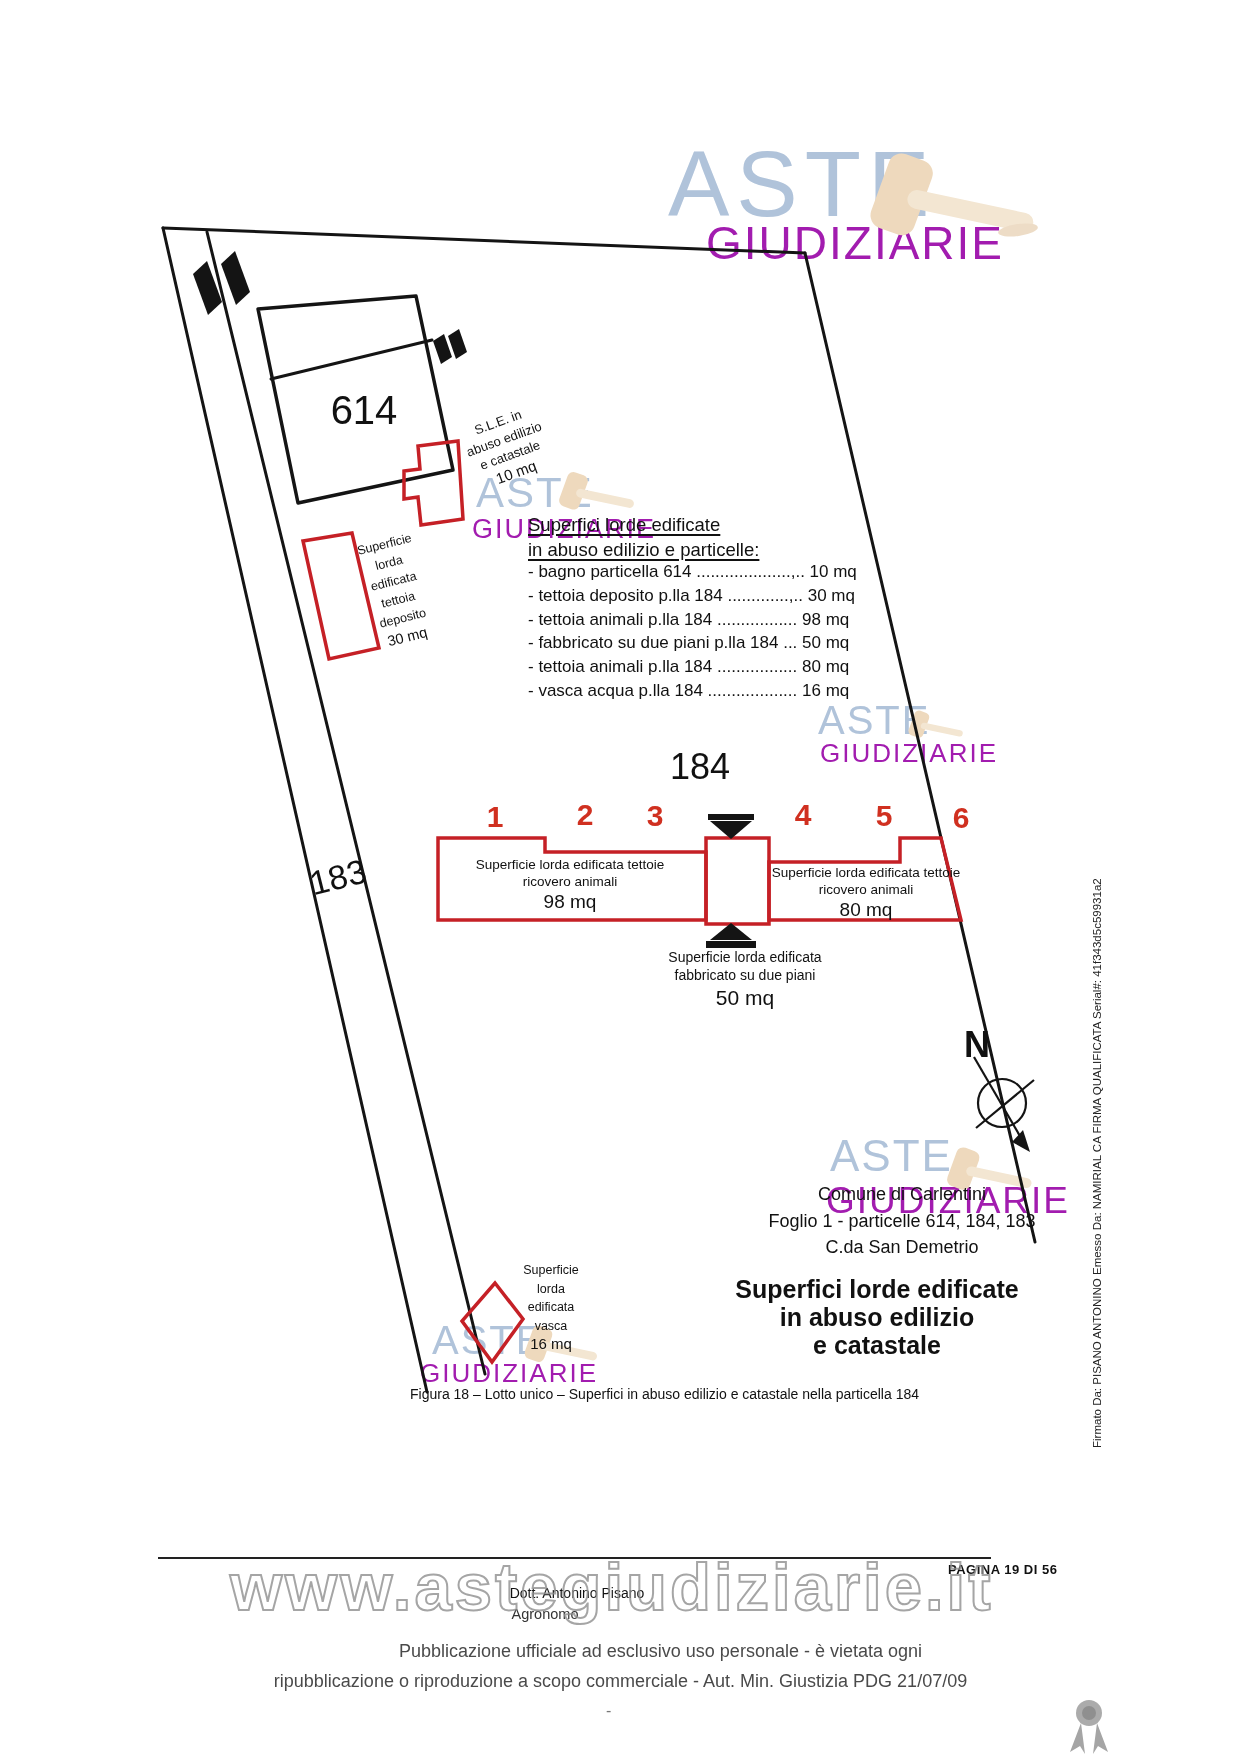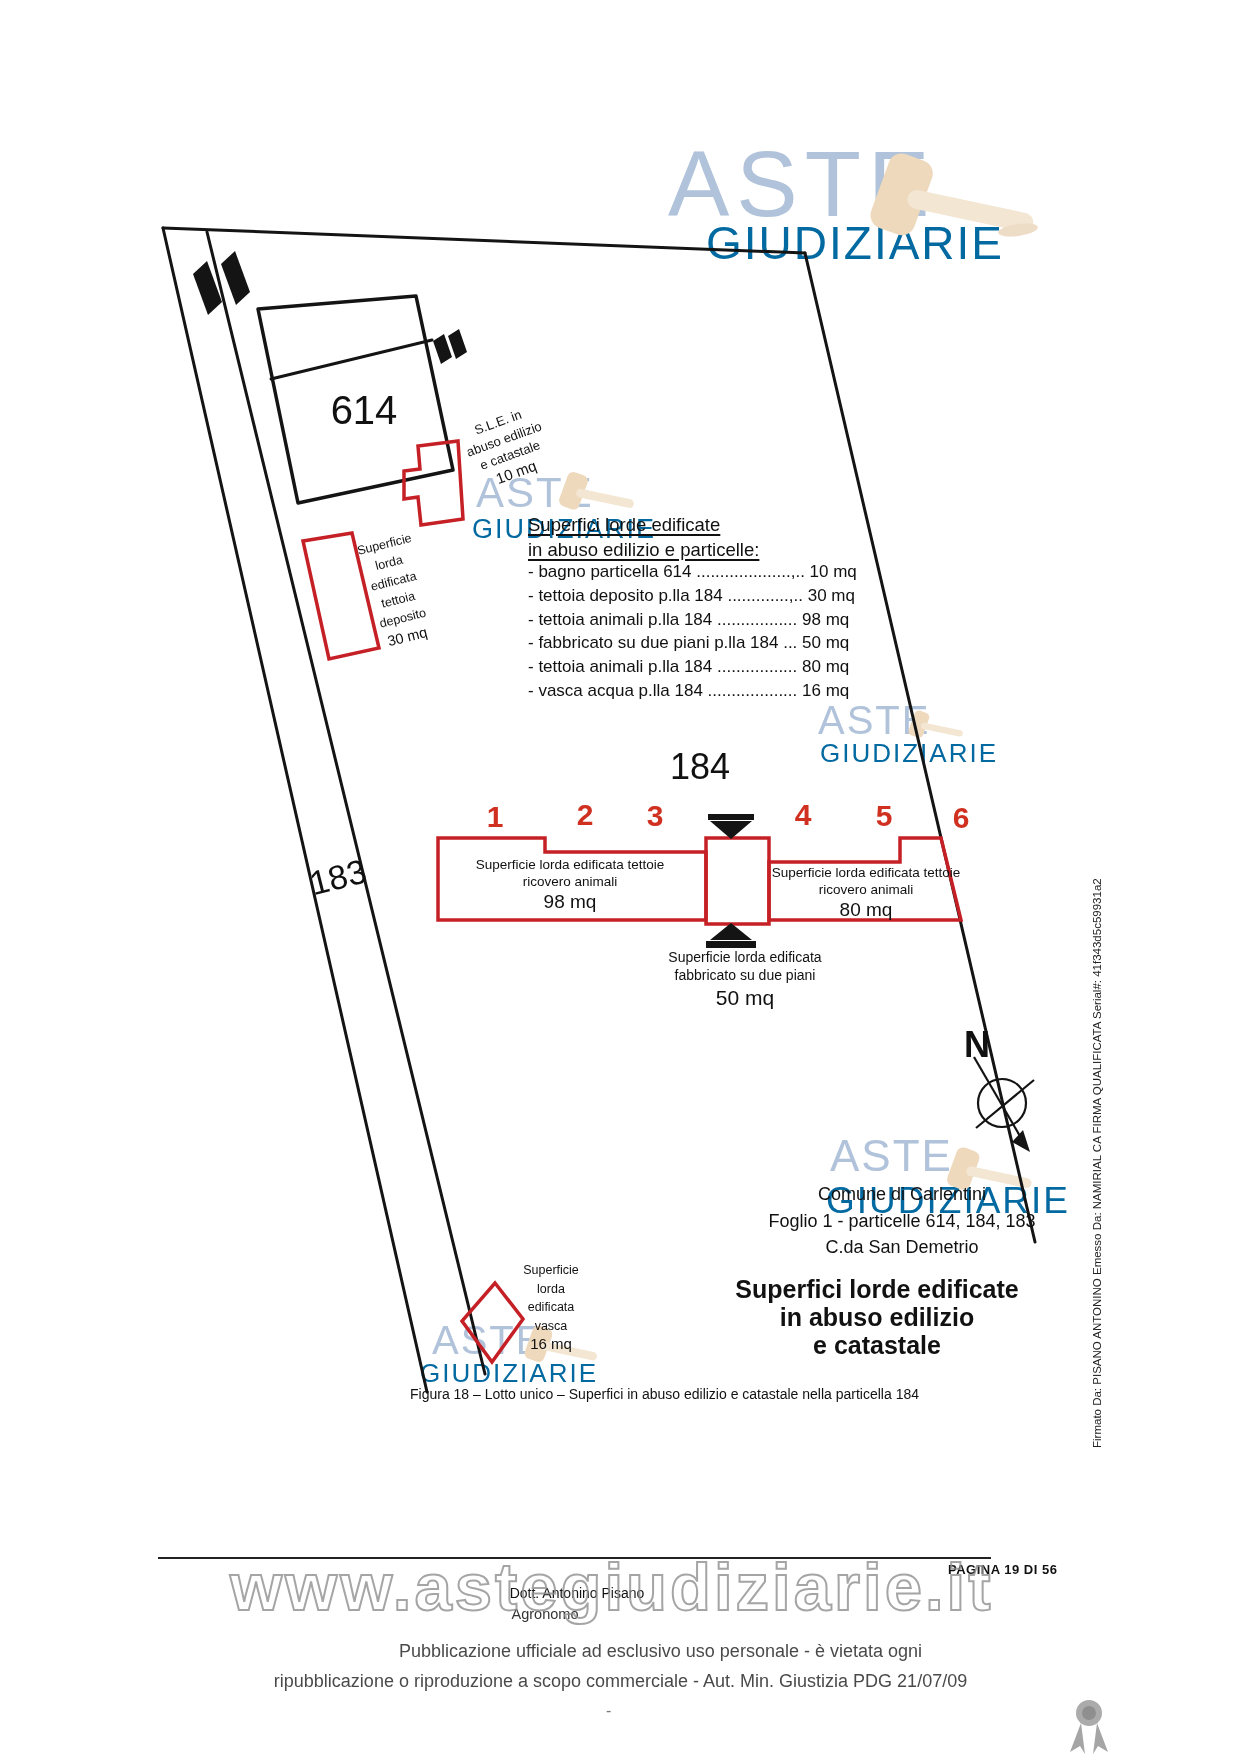--- a/index.html
+++ b/index.html
@@ -1,20 +1,20 @@
 <!DOCTYPE html>
 <html><head>
 <meta charset="utf-8">
 <style>
   html,body{margin:0;padding:0;background:#ffffff;}
   body{width:1241px;height:1754px;position:relative;overflow:hidden;
        font-family:"Liberation Sans","DejaVu Sans",sans-serif;color:#111;}
   
   .wm{position:absolute;color:#b0c3da;letter-spacing:2px;line-height:1;z-index:0;font-weight:normal;white-space:nowrap;}
-  .wm-light{color:#0369a1;}
+  .wm-light{color:#a21caf;}
   
   #plan-svg{position:absolute;left:0;top:0;z-index:1;}
   
   .lbl{position:absolute;z-index:2;white-space:nowrap;}
   .ctr{text-align:center;}
   .legend{font-size:17px;line-height:23.8px;}
   .legend-head{font-size:18.5px;line-height:24px;text-decoration:underline;text-decoration-thickness:2px;text-underline-offset:3px;}
   .unit-num{font-size:30px;font-weight:bold;color:#d03020;width:30px;text-align:center;}
   .small-note{font-size:12.5px;line-height:18.5px;text-align:center;}
   .blk-label{font-size:13.5px;line-height:17px;text-align:center;}

